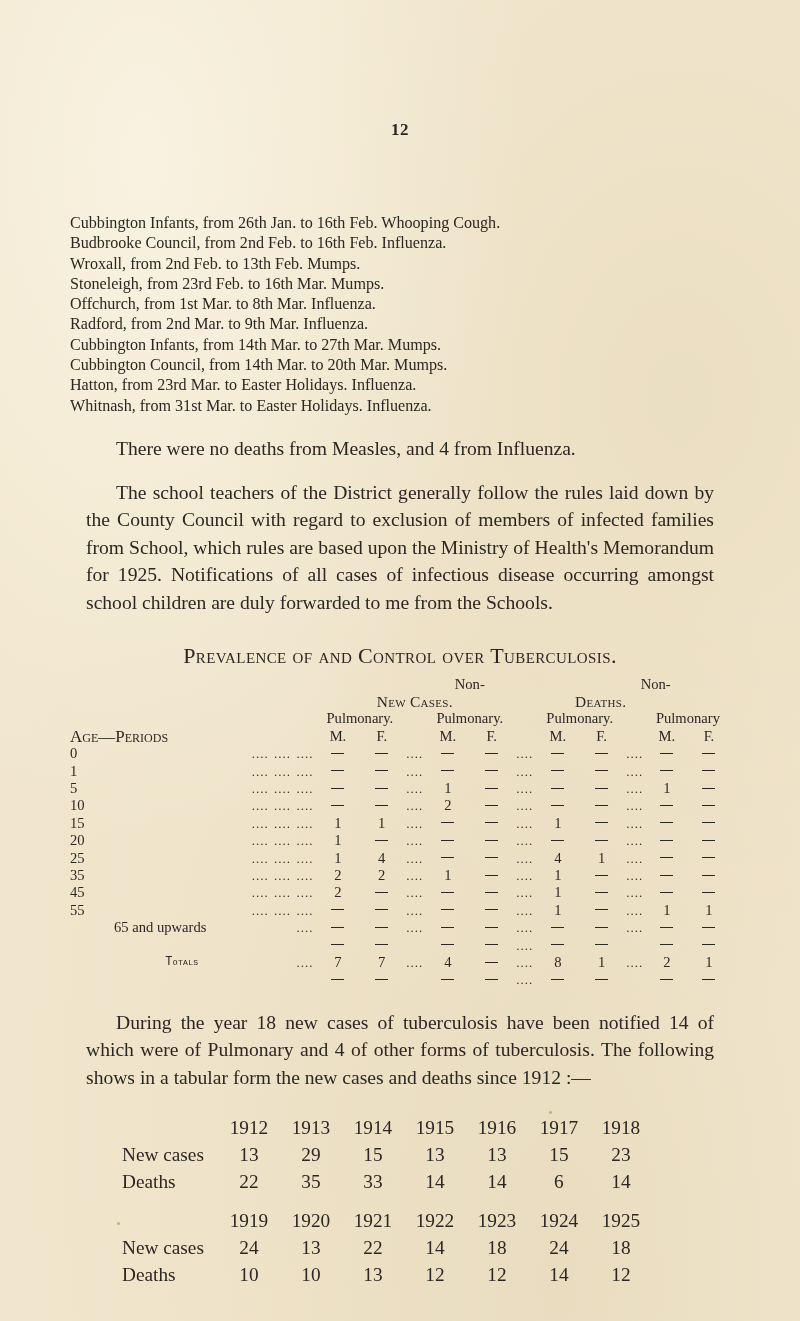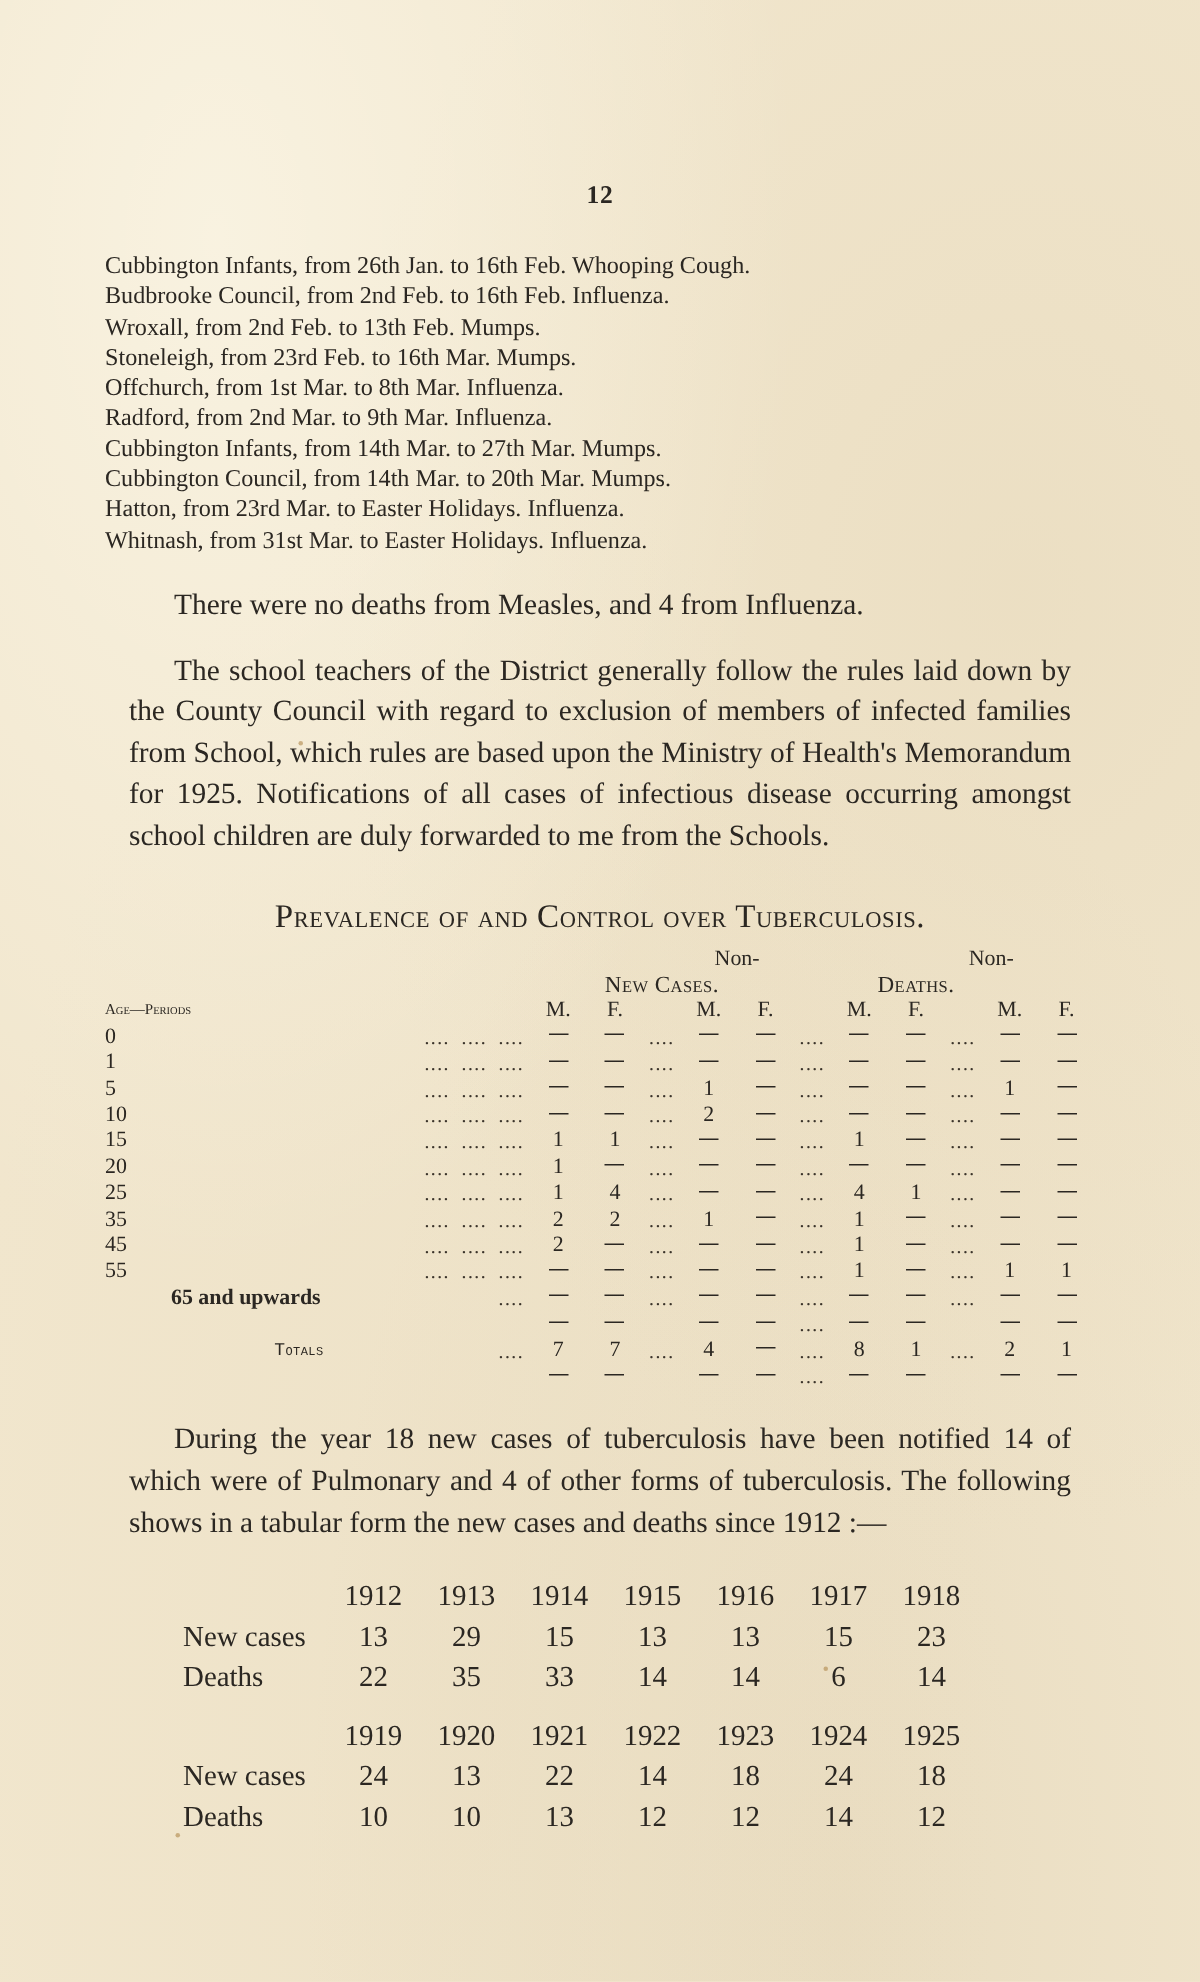--- a/index.html
+++ b/index.html
@@ -37,21 +37,21 @@
   .folio {
     text-align: center;
     font-size: 17px;
     letter-spacing: 0.5px;
     padding-top: 104px;
     font-weight: 700;
   }
 
   
   .closure-list {
-    margin-top: 28px;
+    margin-top: 73px;
     font-size: 16.1px;
     line-height: 20.3px;
   }
   .closure-item {
     text-indent: 0;
     padding-left: 26px;
     text-indent: -26px;
     margin: 0;
     white-space: normal;
   }
@@ -92,31 +92,31 @@
     font-size: 15.4px;
     text-align: center;
     letter-spacing: 0.3px;
     padding-bottom: 2px;
   }
   .hdr-non { text-align: center; font-size: 14.6px; }
   .hdr-pulm { text-align: center; font-size: 14.6px; }
   .hdr-mf { text-align: center; font-size: 14.6px; padding-bottom: 3px; }
   .age-col {
     font-variant: small-caps;
-    font-size: 10px;
+    font-size: 17px;
     text-align: left;
     white-space: nowrap;
     padding-bottom: 3px;
   }
   .age-label {
     text-align: left;
     white-space: nowrap;
     padding-left: 58px;
   }
-  .age-label.wide { padding-left: 44px; font-weight: bold; }
+  .age-label.wide { padding-left: 44px; }
   .dots {
     color: #3a332a;
     letter-spacing: 1px;
     font-size: 13px;
     text-align: center;
     white-space: nowrap;
   }
   .cell {
     text-align: center;
     white-space: nowrap;
@@ -216,20 +216,33 @@
             <td></td>
           <td class="hdr-non" colspan="2">Non-</td>
         </tr>
         <tr>
           <td></td>
             <td></td>
             <td></td>
             <td></td>
           <td class="hdr-group" colspan="5">New Cases.</td>
           <td class="hdr-group" colspan="5">Deaths.</td>
+        </tr>
+        <tr>
+          <td></td>
+            <td></td>
+            <td></td>
+            <td></td>
+          <td class="hdr-pulm" colspan="2">Pulmonary.</td>
+          <td></td>
+          <td class="hdr-pulm" colspan="2">Pulmonary.</td>
+          <td></td>
+          <td class="hdr-pulm" colspan="2">Pulmonary.</td>
+          <td></td>
+          <td class="hdr-pulm" colspan="2">Pulmonary</td>
         </tr>
         <tr id="sex-header-row">
           <td class="age-col" colspan="4">Age—Periods</td>
         <td class="hdr-mf">M.</td>
             <td class="hdr-mf">F.</td>
             <td></td>
             <td class="hdr-mf">M.</td>
             <td class="hdr-mf">F.</td>
             <td></td>
             <td class="hdr-mf">M.</td>

